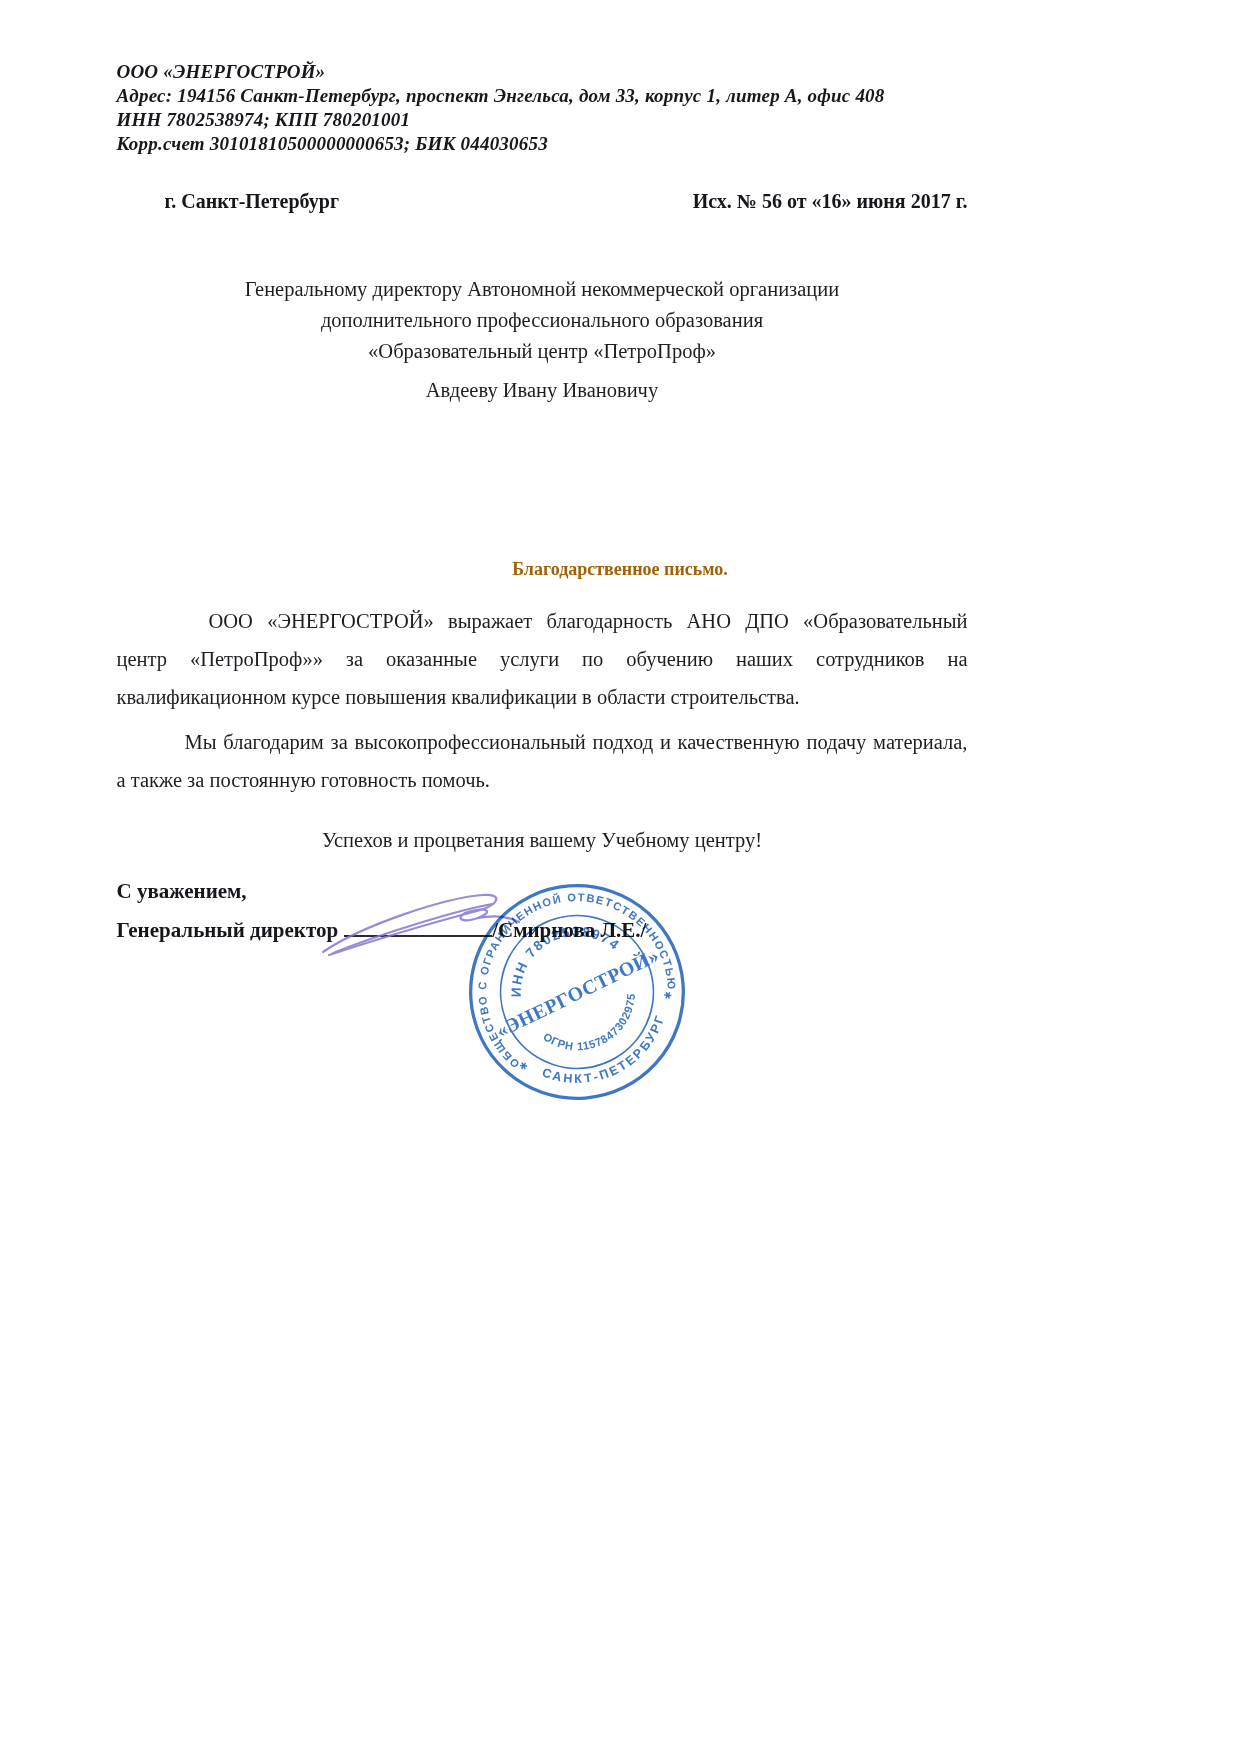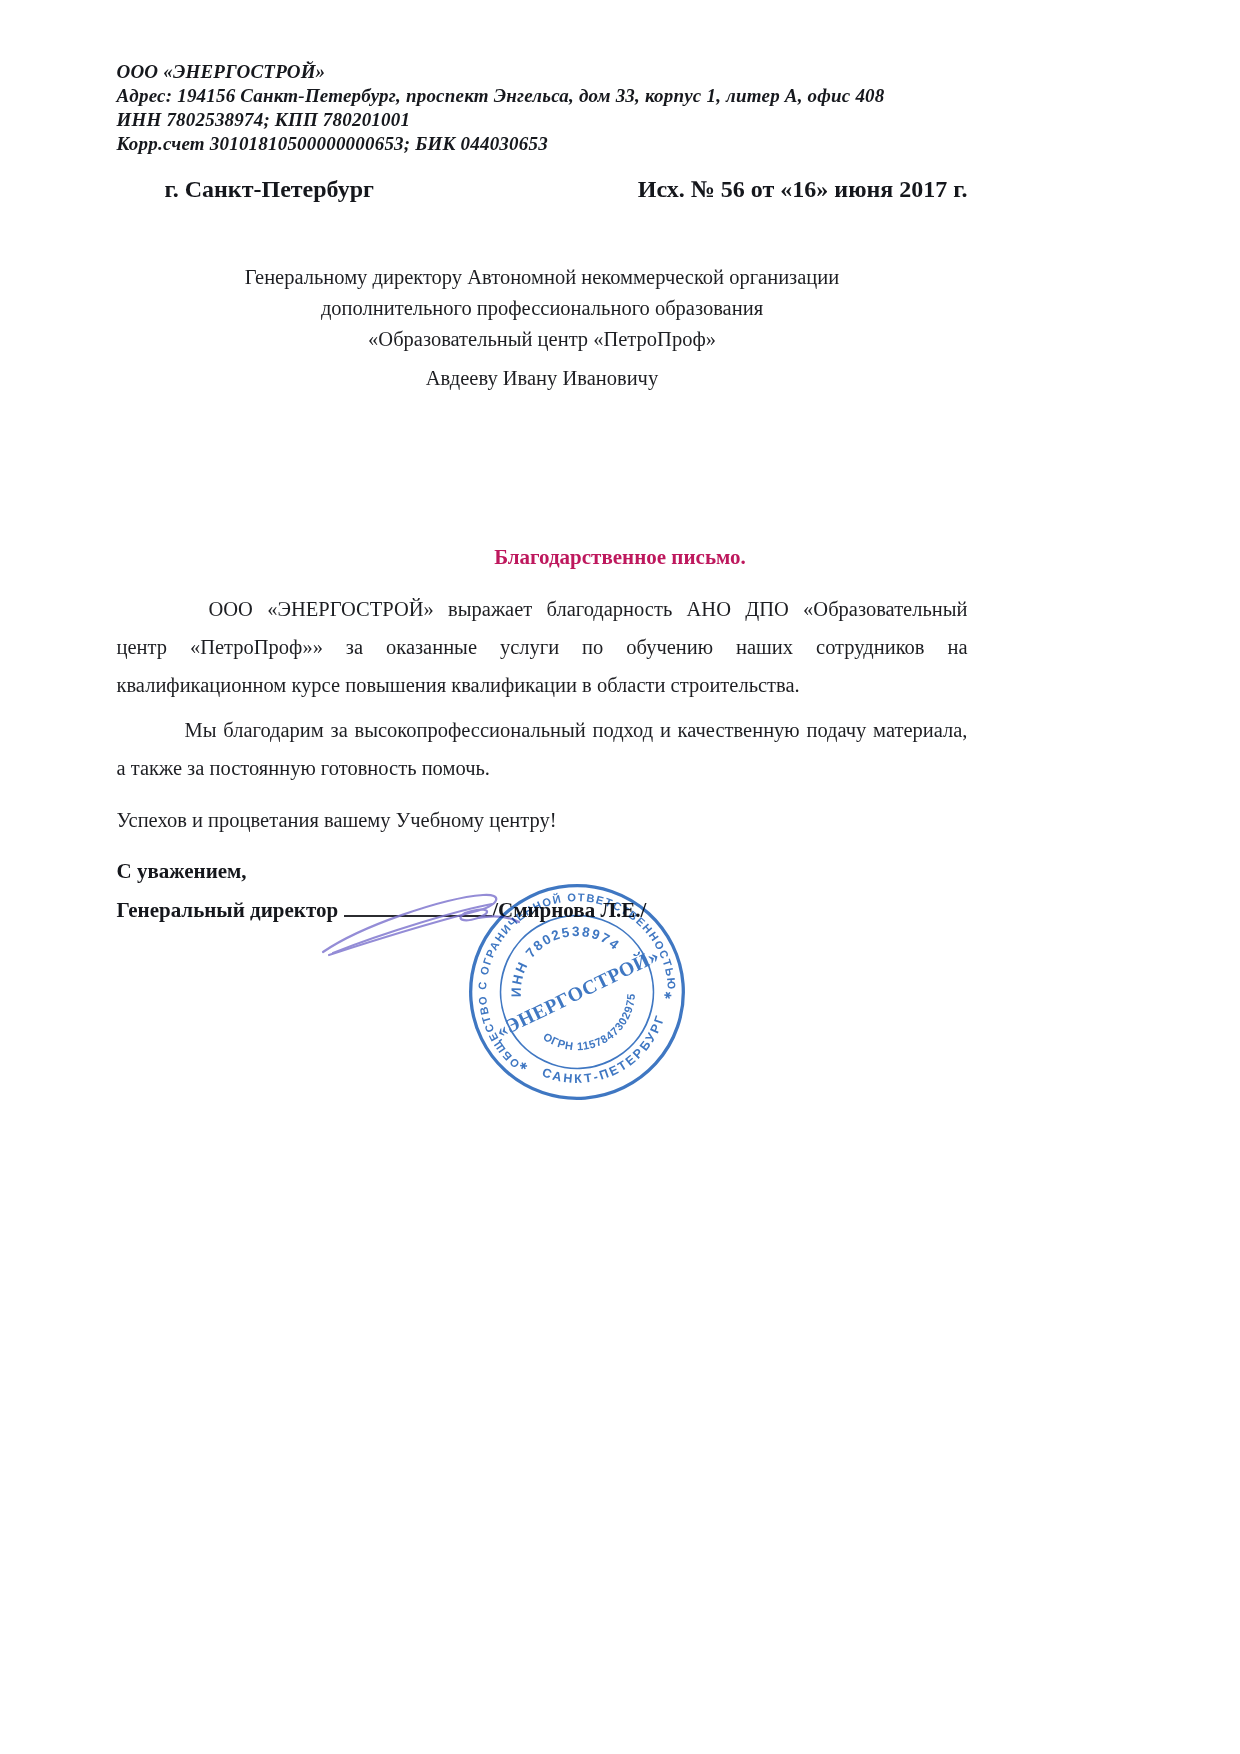--- a/index.html
+++ b/index.html
@@ -21,56 +21,56 @@
   .req {
     font-weight: bold;
     font-style: italic;
     font-size: 19px;
     line-height: 24px;
     color: #16181d;
     letter-spacing: 0.2px;
   }
   
   .meta-row {
-    margin-top: 20px;
+    margin-top: 32px;
     display: flex;
     justify-content: space-between;
     font-weight: bold;
-    font-size: 24px;
+    font-size: 20px;
     line-height: 26px;
     color: #15171c;
   }
   .meta-row .city { margin-left: 48px; }
   
   .addressee {
     margin-top: 60px;
     text-align: center;
     font-size: 20.5px;
     line-height: 31px;
   }
   .addressee .name-line { margin-top: 8px; }
   
   .doc-title {
     margin-top: 150px;
     margin-right: -156px; 
     text-align: center;
     font-weight: bold;
-    font-size: 21px;
+    font-size: 18px;
     line-height: 26px;
-    color: #be185d;
+    color: #a16207;
   }
   
   .body-p {
     font-size: 20.5px;
     line-height: 38px;
     text-align: justify;
   }
   .p1 { margin-top: 20px; text-indent: 92px; }
   .p2 { margin-top: 7px;  text-indent: 68px; }
-  .p3 { margin-top: 14px; text-align: left; }
+  .p3 { margin-top: 22px; text-align: center; }
   
   .regards {
     margin-top: 19px;
     font-weight: bold;
     font-size: 21px;
     line-height: 26px;
     color: #15171c;
   }
   .sign-row {
     margin-top: 12px;

